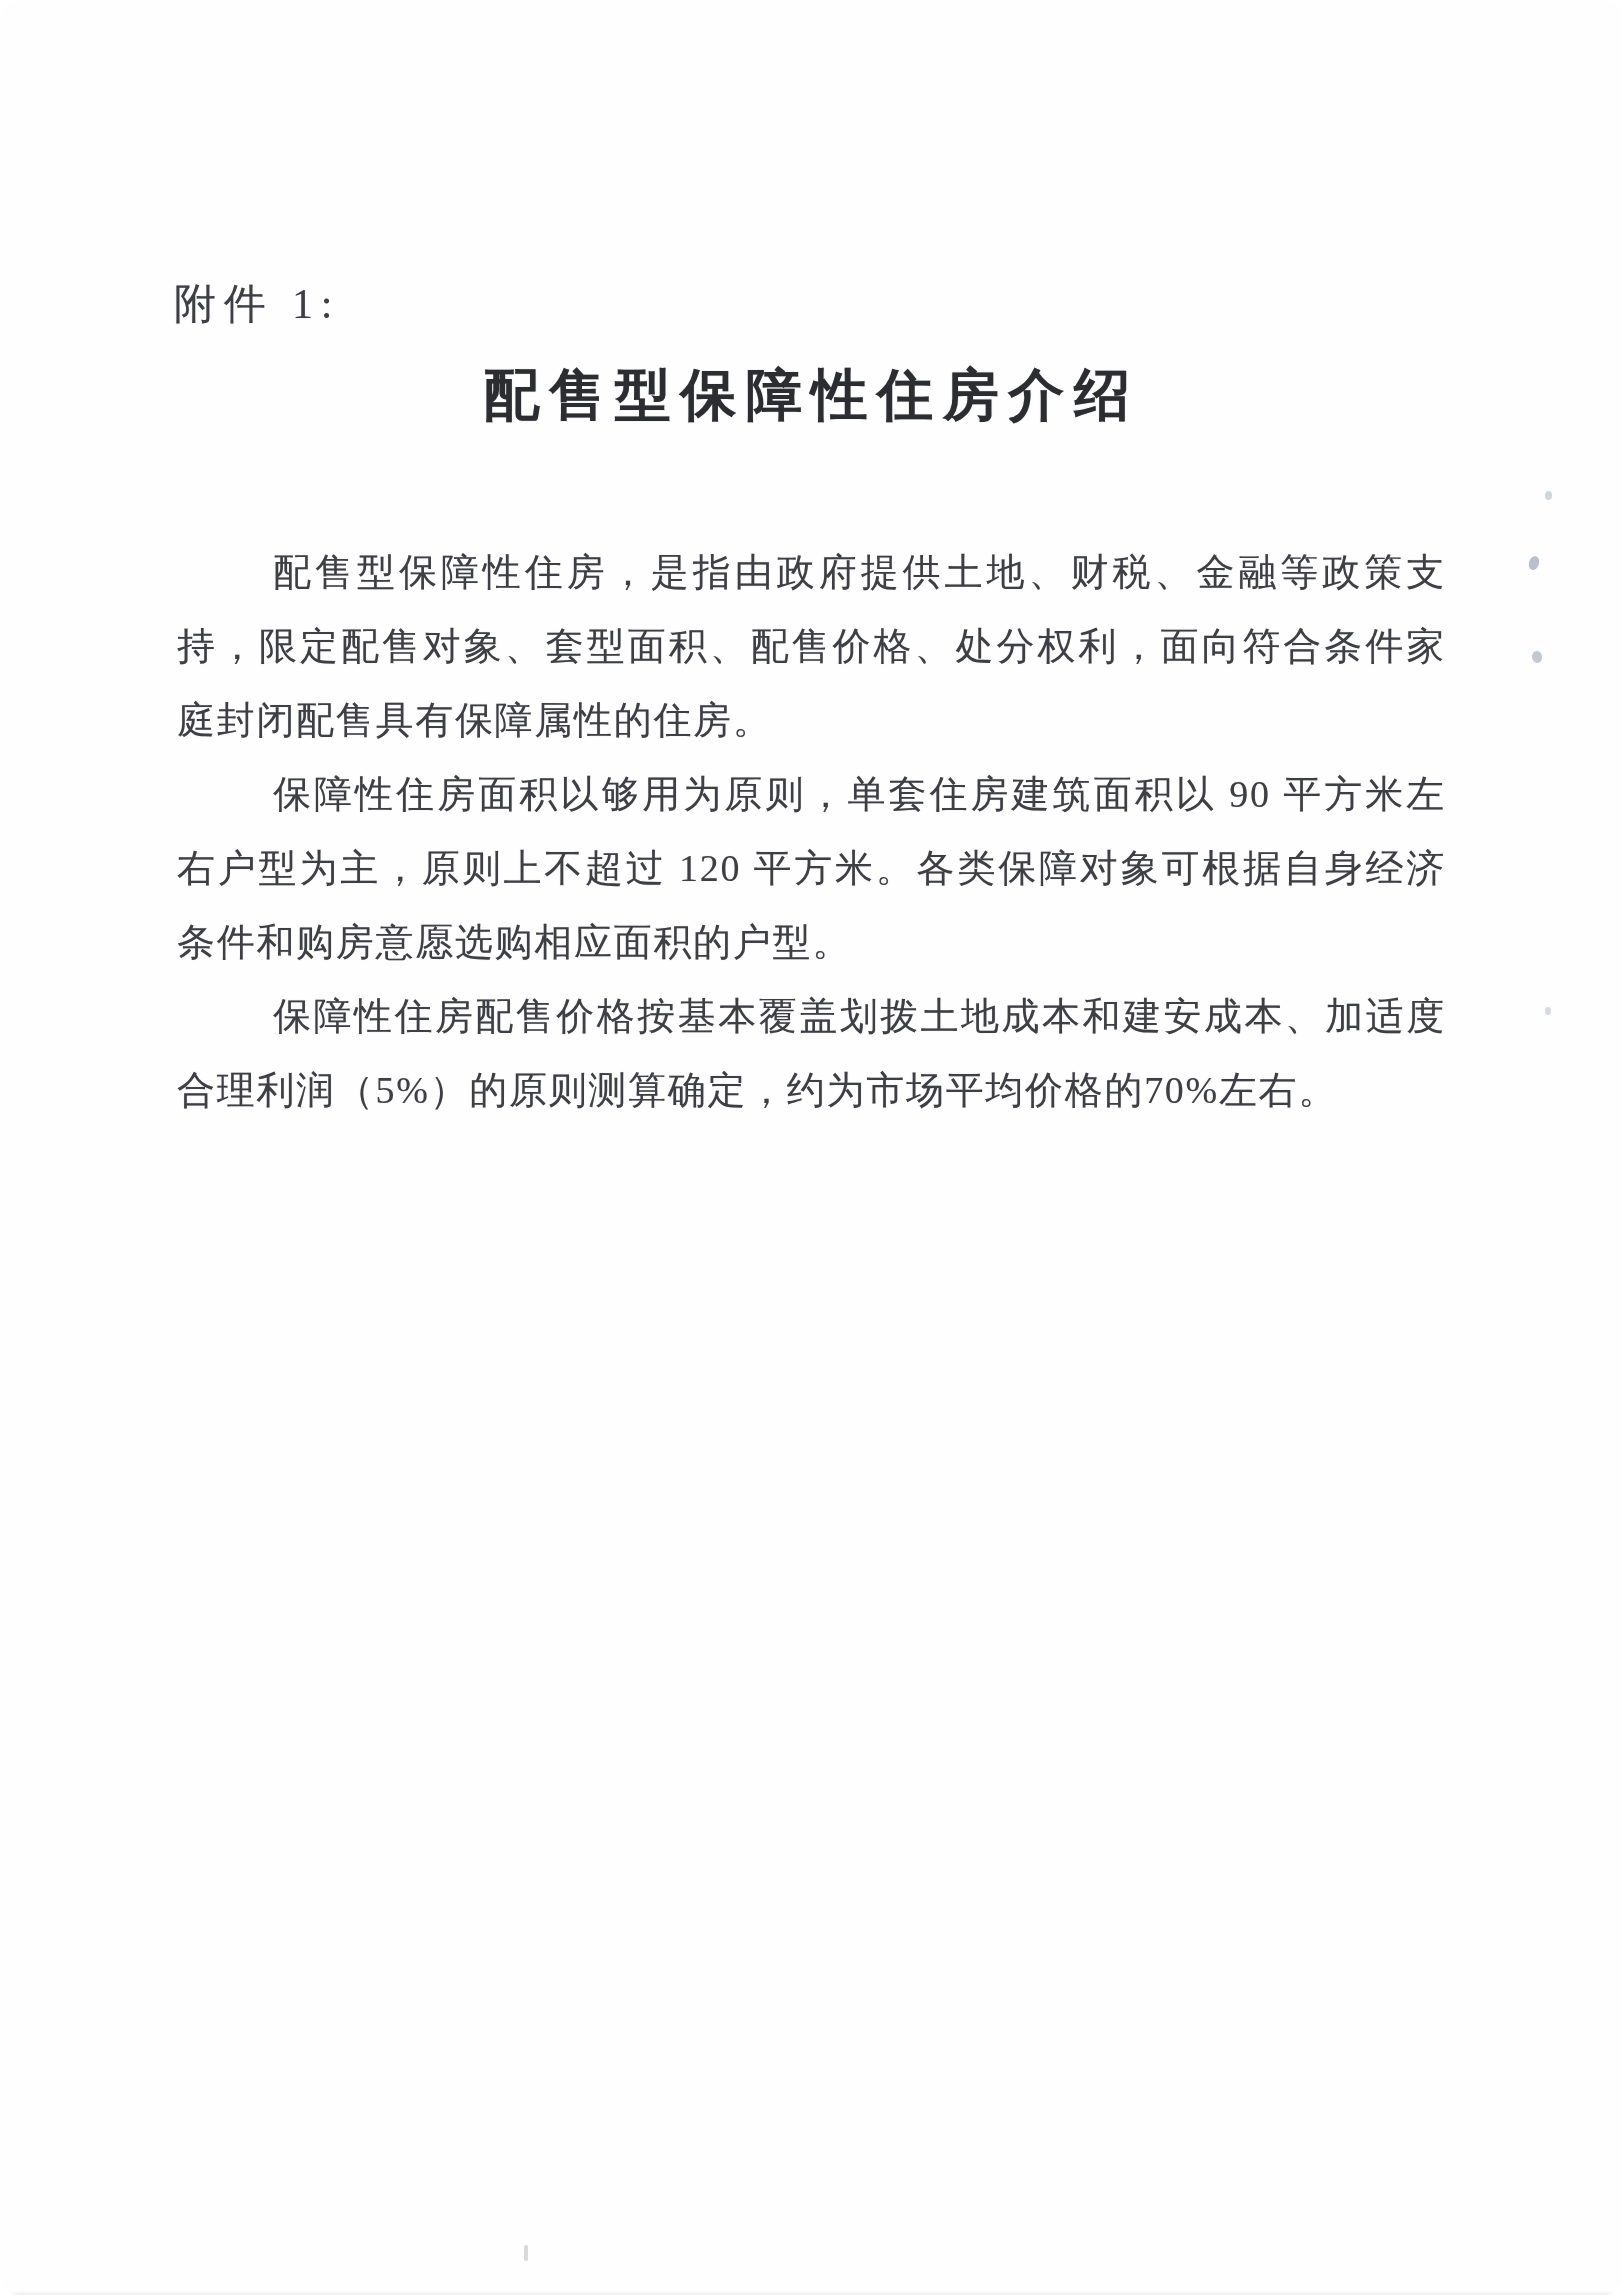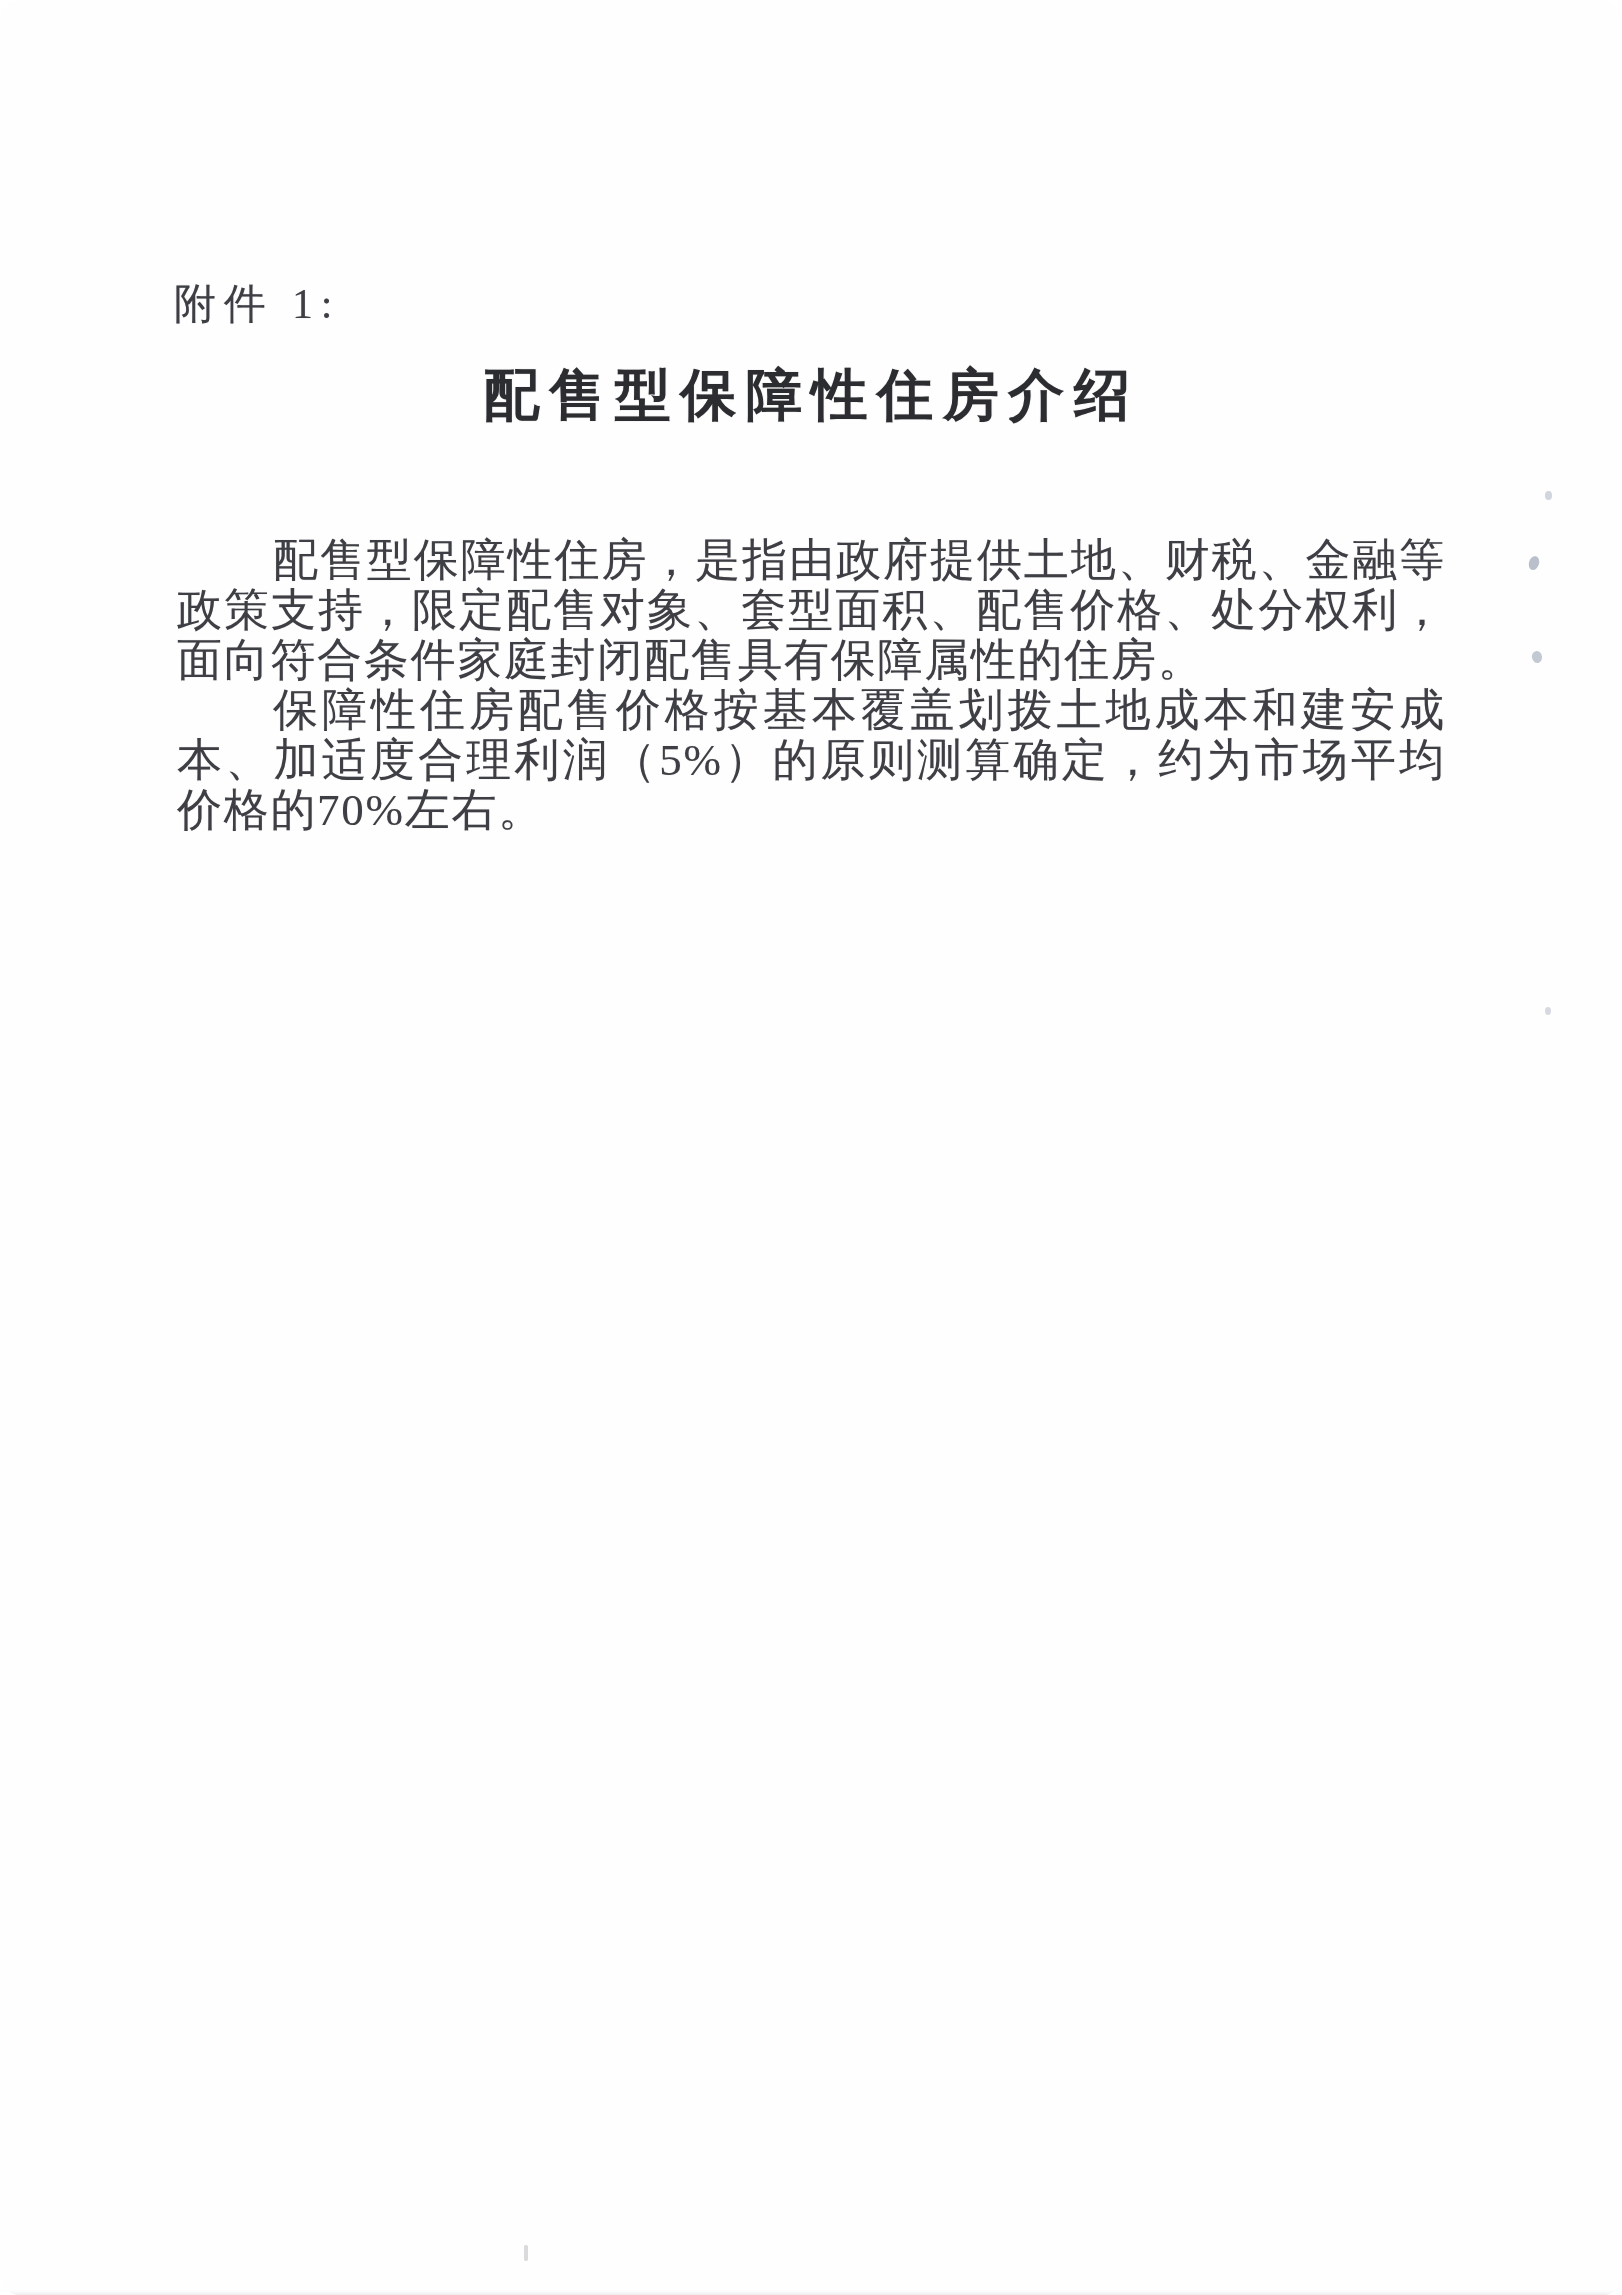--- a/index.html
+++ b/index.html
@@ -42,22 +42,22 @@
     font-family: "Liberation Serif", "DejaVu Serif", serif;
   }
   .doc-body {
     position: absolute;
     left: 177px;
     top: 535px;
     width: 1269px;
   }
   .doc-body p {
     margin: 0;
-    font-size: 45px;
-    line-height: 50px;
+    font-size: 38px;
+    line-height: 74px;
     letter-spacing: 1.7px;
     text-align: justify;
     text-indent: 96px;
     color: var(--ink-color, #3e3f44);
     text-shadow: 0 0 0.9px rgba(62,63,68,0.32);
     word-break: break-all;
   }
   
   .speck {
     position: absolute;
@@ -83,20 +83,21 @@
 <body>
 
 <div class="page">
 
   <div class="attachment-label">附件 1:</div>
 
   <h1 class="doc-title">配售型保障性住房介绍</h1>
 
   <div class="doc-body">
     <p>配售型保障性住房，是指由政府提供土地、财税、金融等政策支持，限定配售对象、套型面积、配售价格、处分权利，面向符合条件家庭封闭配售具有保障属性的住房。</p>
+    <p>保障性住房面积以够用为原则，单套住房建筑面积以 90 平方米左右户型为主，原则上不超过 120 平方米。各类保障对象可根据自身经济条件和购房意愿选购相应面积的户型。</p>
     <p>保障性住房配售价格按基本覆盖划拨土地成本和建安成本、加适度合理利润（5%）的原则测算确定，约为市场平均价格的70%左右。</p>
   </div>
 
   <span class="speck speck-1"></span>
   <span class="speck speck-2"></span>
   <span class="speck speck-3"></span>
   <span class="speck speck-4"></span>
   <span class="speck speck-5"></span>
   <div class="bottom-scan-edge"></div>
 

